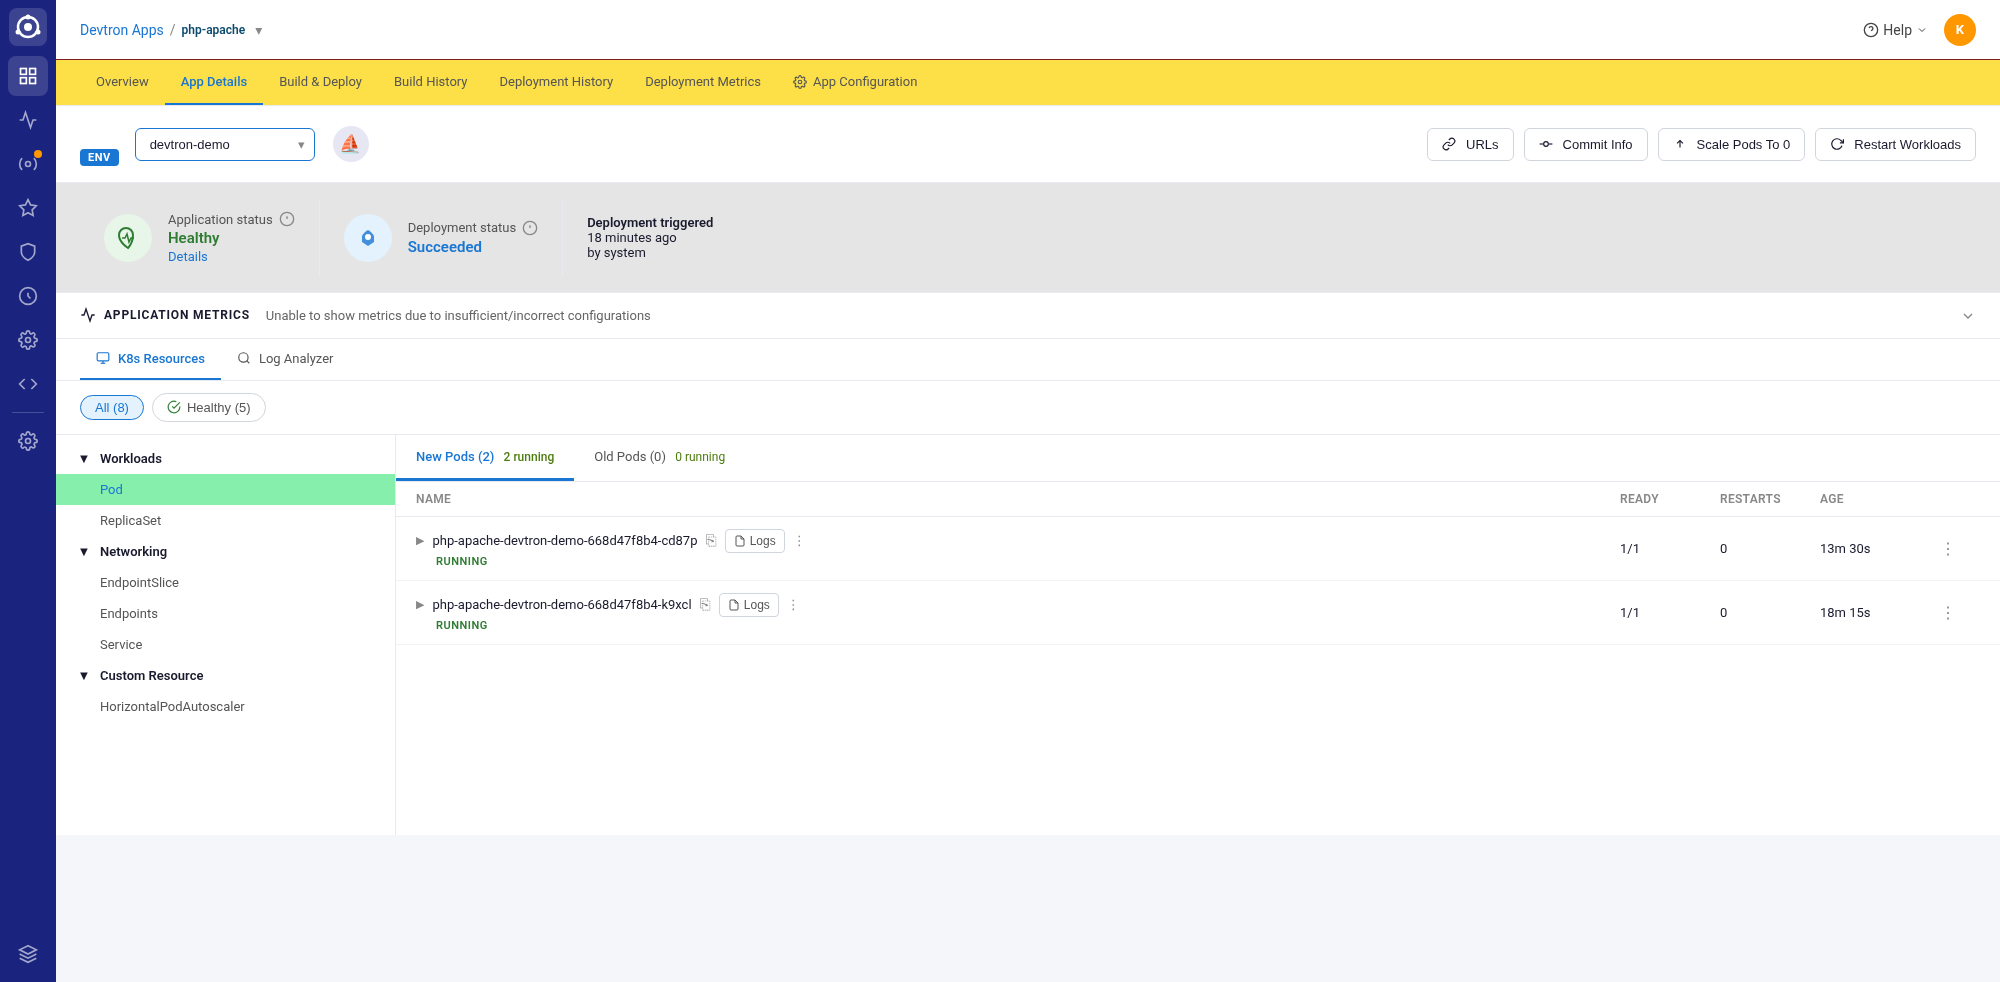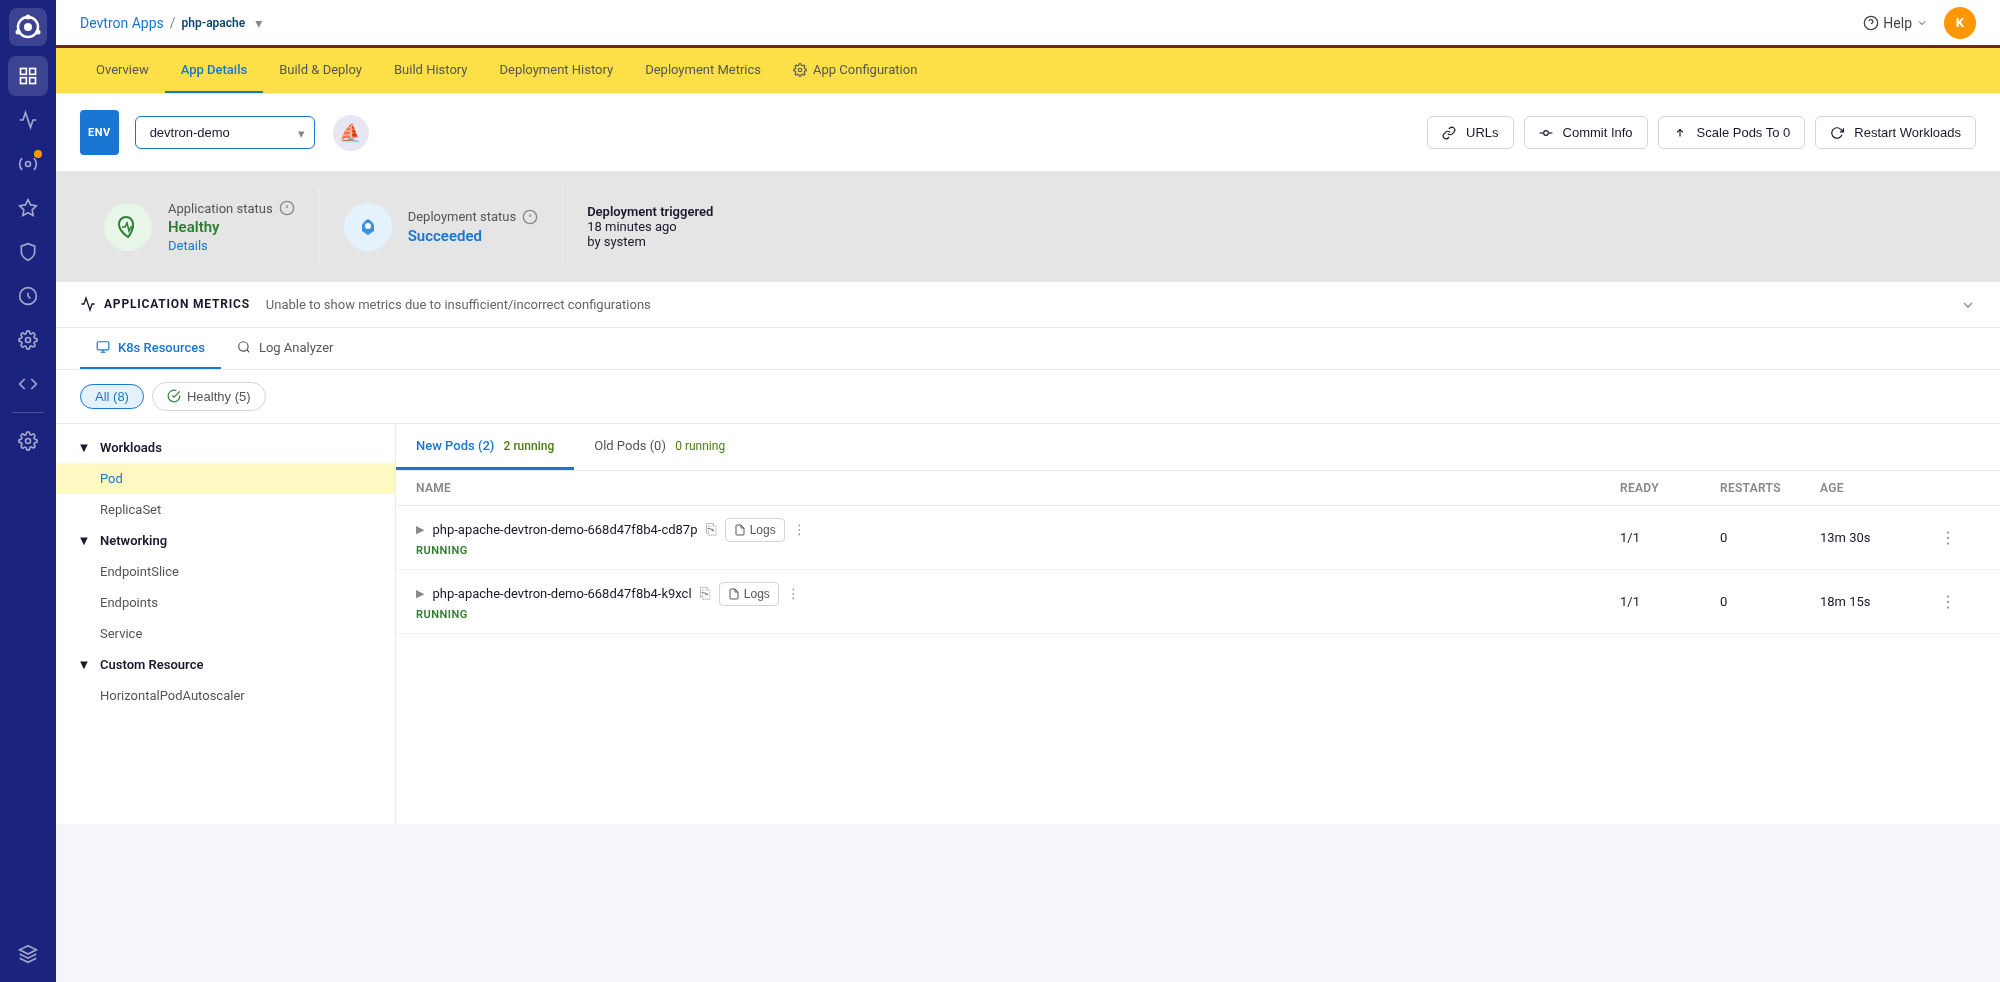--- a/index.html
+++ b/index.html
@@ -10,41 +10,41 @@
     .sidebar-item { width: 40px; height: 40px; display: flex; align-items: center; justify-content: center; border-radius: 8px; cursor: pointer; color: rgba(255,255,255,0.6); position: relative; }
     .sidebar-item:hover, .sidebar-item.active { background: rgba(255,255,255,0.15); color: #fff; }
     .sidebar-item.has-badge::after { content: ''; position: absolute; top: 6px; right: 6px; width: 8px; height: 8px; background: #ff9800; border-radius: 50%; }
     .sidebar-divider { width: 32px; height: 1px; background: rgba(255,255,255,0.2); margin: 4px 0; }
     .sidebar-bottom { margin-top: auto; }
 
     
     .main { flex: 1; display: flex; flex-direction: column; overflow: hidden; }
 
     
-    .topbar { background: #fff; padding: 0 24px; height: 48px; display: flex; align-items: center; border-bottom: 3px solid #7f1d1d; flex-shrink: 0; }
+    .topbar { background: #fff; padding: 0 24px; height: 60px; display: flex; align-items: center; border-bottom: 1px solid #7f1d1d; flex-shrink: 0; }
     .breadcrumb { display: flex; align-items: center; gap: 6px; font-size: 14px; }
     .breadcrumb-link { color: #1976d2; cursor: pointer; }
     .breadcrumb-sep { color: #888; }
     .breadcrumb-current { font-weight: 600; font-size: 12px; color: #0c4a6e; }
     .breadcrumb-dropdown { background: none; border: none; cursor: pointer; color: #888; font-size: 14px; margin-left: 4px; }
     .topbar-right { margin-left: auto; display: flex; align-items: center; gap: 16px; }
     .help-btn { display: flex; align-items: center; gap: 4px; color: #444; cursor: pointer; font-size: 14px; }
     .user-avatar { width: 32px; height: 32px; background: #ff9800; border-radius: 50%; display: flex; align-items: center; justify-content: center; color: #fff; font-weight: 700; font-size: 13px; cursor: pointer; }
 
     
     .nav-tabs { background: #fde047; padding: 0 24px; border-bottom: 1px solid #e8eaf0; display: flex; gap: 0; flex-shrink: 0; }
     .nav-tab { padding: 14px 16px; font-size: 13px; color: #555; cursor: pointer; border-bottom: 2px solid transparent; white-space: nowrap; }
     .nav-tab.active { color: #1976d2; border-bottom-color: #1976d2; font-weight: 500; }
 
     
     .content { flex: 1; overflow-y: auto; background: #f5f6fa; }
 
     
     .env-bar { background: #fff; padding: 16px 24px; display: flex; align-items: center; gap: 16px; border-bottom: 1px solid #e8eaf0; }
-    .env-badge { background: #1976d2; color: #fff; font-size: 11px; font-weight: 700; padding: 16px 8px; border-radius: 4px; letter-spacing: 0.5px; }
+    .env-badge { background: #1976d2; color: #fff; font-size: 11px; font-weight: 700; padding: 2px 8px; border-radius: 4px; letter-spacing: 0.5px; margin-top: 27px; }
     .env-select-wrapper { position: relative; }
     .env-select { border: 1.5px solid #1976d2; border-radius: 6px; padding: 8px 36px 8px 14px; font-size: 13px; color: #1a1a2e; appearance: none; background: #fff; cursor: pointer; min-width: 180px; }
     .env-select-arrow { position: absolute; right: 10px; top: 50%; transform: translateY(-50%); color: #888; pointer-events: none; }
     .helm-icon { width: 40px; height: 40px; cursor: pointer; }
     .env-bar-right { margin-left: auto; display: flex; gap: 10px; }
     .action-btn { display: flex; align-items: center; gap: 10px; padding: 8px 14px; border: 1.5px solid #d0d5dd; border-radius: 6px; background: #fff; cursor: pointer; font-size: 13px; color: #1a1a2e; white-space: nowrap; }
 
     
     .status-row { background: #e5e5e5; padding: 16px 24px; display: flex; gap: 0; border-bottom: 1px solid #e8eaf0; }
     .status-card { display: flex; align-items: center; gap: 16px; padding: 12px 24px; border-right: 1px solid #e8eaf0; }
@@ -76,36 +76,36 @@
     .filter-btn.active { border-color: #1976d2; color: #1976d2; background: #e3f2fd; }
     .filter-btn-healthy { display: flex; align-items: center; gap: 6px; padding: 6px 14px; border-radius: 20px; border: 1.5px solid #d0d5dd; background: #fff; cursor: pointer; font-size: 13px; color: #555; }
 
     
     .resources-layout { display: flex; background: #f5f6fa; min-height: 400px; }
 
     
     .resource-tree { width: 340px; background: #fff; border-right: 1px solid #e8eaf0; flex-shrink: 0; padding: 8px 0; overflow-y: auto; }
     .tree-section-header { display: flex; align-items: center; gap: 8px; padding: 8px 20px; font-size: 13px; font-weight: 600; color: #1a1a2e; cursor: pointer; }
     .tree-item { padding: 8px 20px 8px 44px; font-size: 13px; color: #555; cursor: pointer; }
-    .tree-item.active { background: #fef9c3; color: #1976d2; }
+    .tree-item.active { background: #86efac; color: #1976d2; }
     .chevron { display: inline-block; width: 16px; text-align: center; }
 
     
     .pods-panel { flex: 1; background: #fff; padding: 0; }
     .pods-tabs { display: flex; border-bottom: 1px solid #e8eaf0; }
     .pods-tab { padding: 14px 20px; font-size: 13px; cursor: pointer; color: #555; border-bottom: 3px solid transparent; }
     .pods-tab.active { color: #1976d2; border-bottom-color: #1976d2; font-weight: 500; }
     .pods-tab-subtitle { font-size: 12px; color: #4d7c0f; margin-left: 6px; }
     .pods-table-header { display: grid; grid-template-columns: 1fr 100px 100px 120px 40px; padding: 10px 20px; font-size: 12px; font-weight: 600; color: #888; border-bottom: 1px solid #e8eaf0; letter-spacing: 0.3px; text-transform: uppercase; }
     .pod-row { display: grid; grid-template-columns: 1fr 100px 100px 120px 40px; padding: 12px 20px; border-bottom: 1px solid #f0f2f5; align-items: center; }
     .pod-name-cell { display: flex; flex-direction: column; gap: 2px; }
     .pod-name-row { display: flex; align-items: center; gap: 8px; }
     .pod-chevron { color: #888; font-size: 11px; cursor: pointer; }
     .pod-name { font-size: 13px; color: #1a1a2e; }
-    .pod-status-running { font-size: 11px; color: #2e7d32; font-weight: 600; letter-spacing: 0.5px; }
+    .pod-status-running { font-size: 11px; color: #2e7d32; font-weight: 600; letter-spacing: 0.5px; margin-left: 20px; }
     .pod-action-btn { display: flex; align-items: center; gap: 4px; padding: 4px 8px; border: 1px solid #d0d5dd; border-radius: 4px; background: #fff; cursor: pointer; font-size: 12px; color: #555; }
     .pod-copy-icon { color: #888; cursor: pointer; font-size: 14px; }
     .pod-value { font-size: 13px; color: #1a1a2e; }
     .pod-more { color: #888; cursor: pointer; font-size: 16px; }
 
     
     svg { display: inline-block; vertical-align: middle; }
   </style>
 </head>
 <body>

